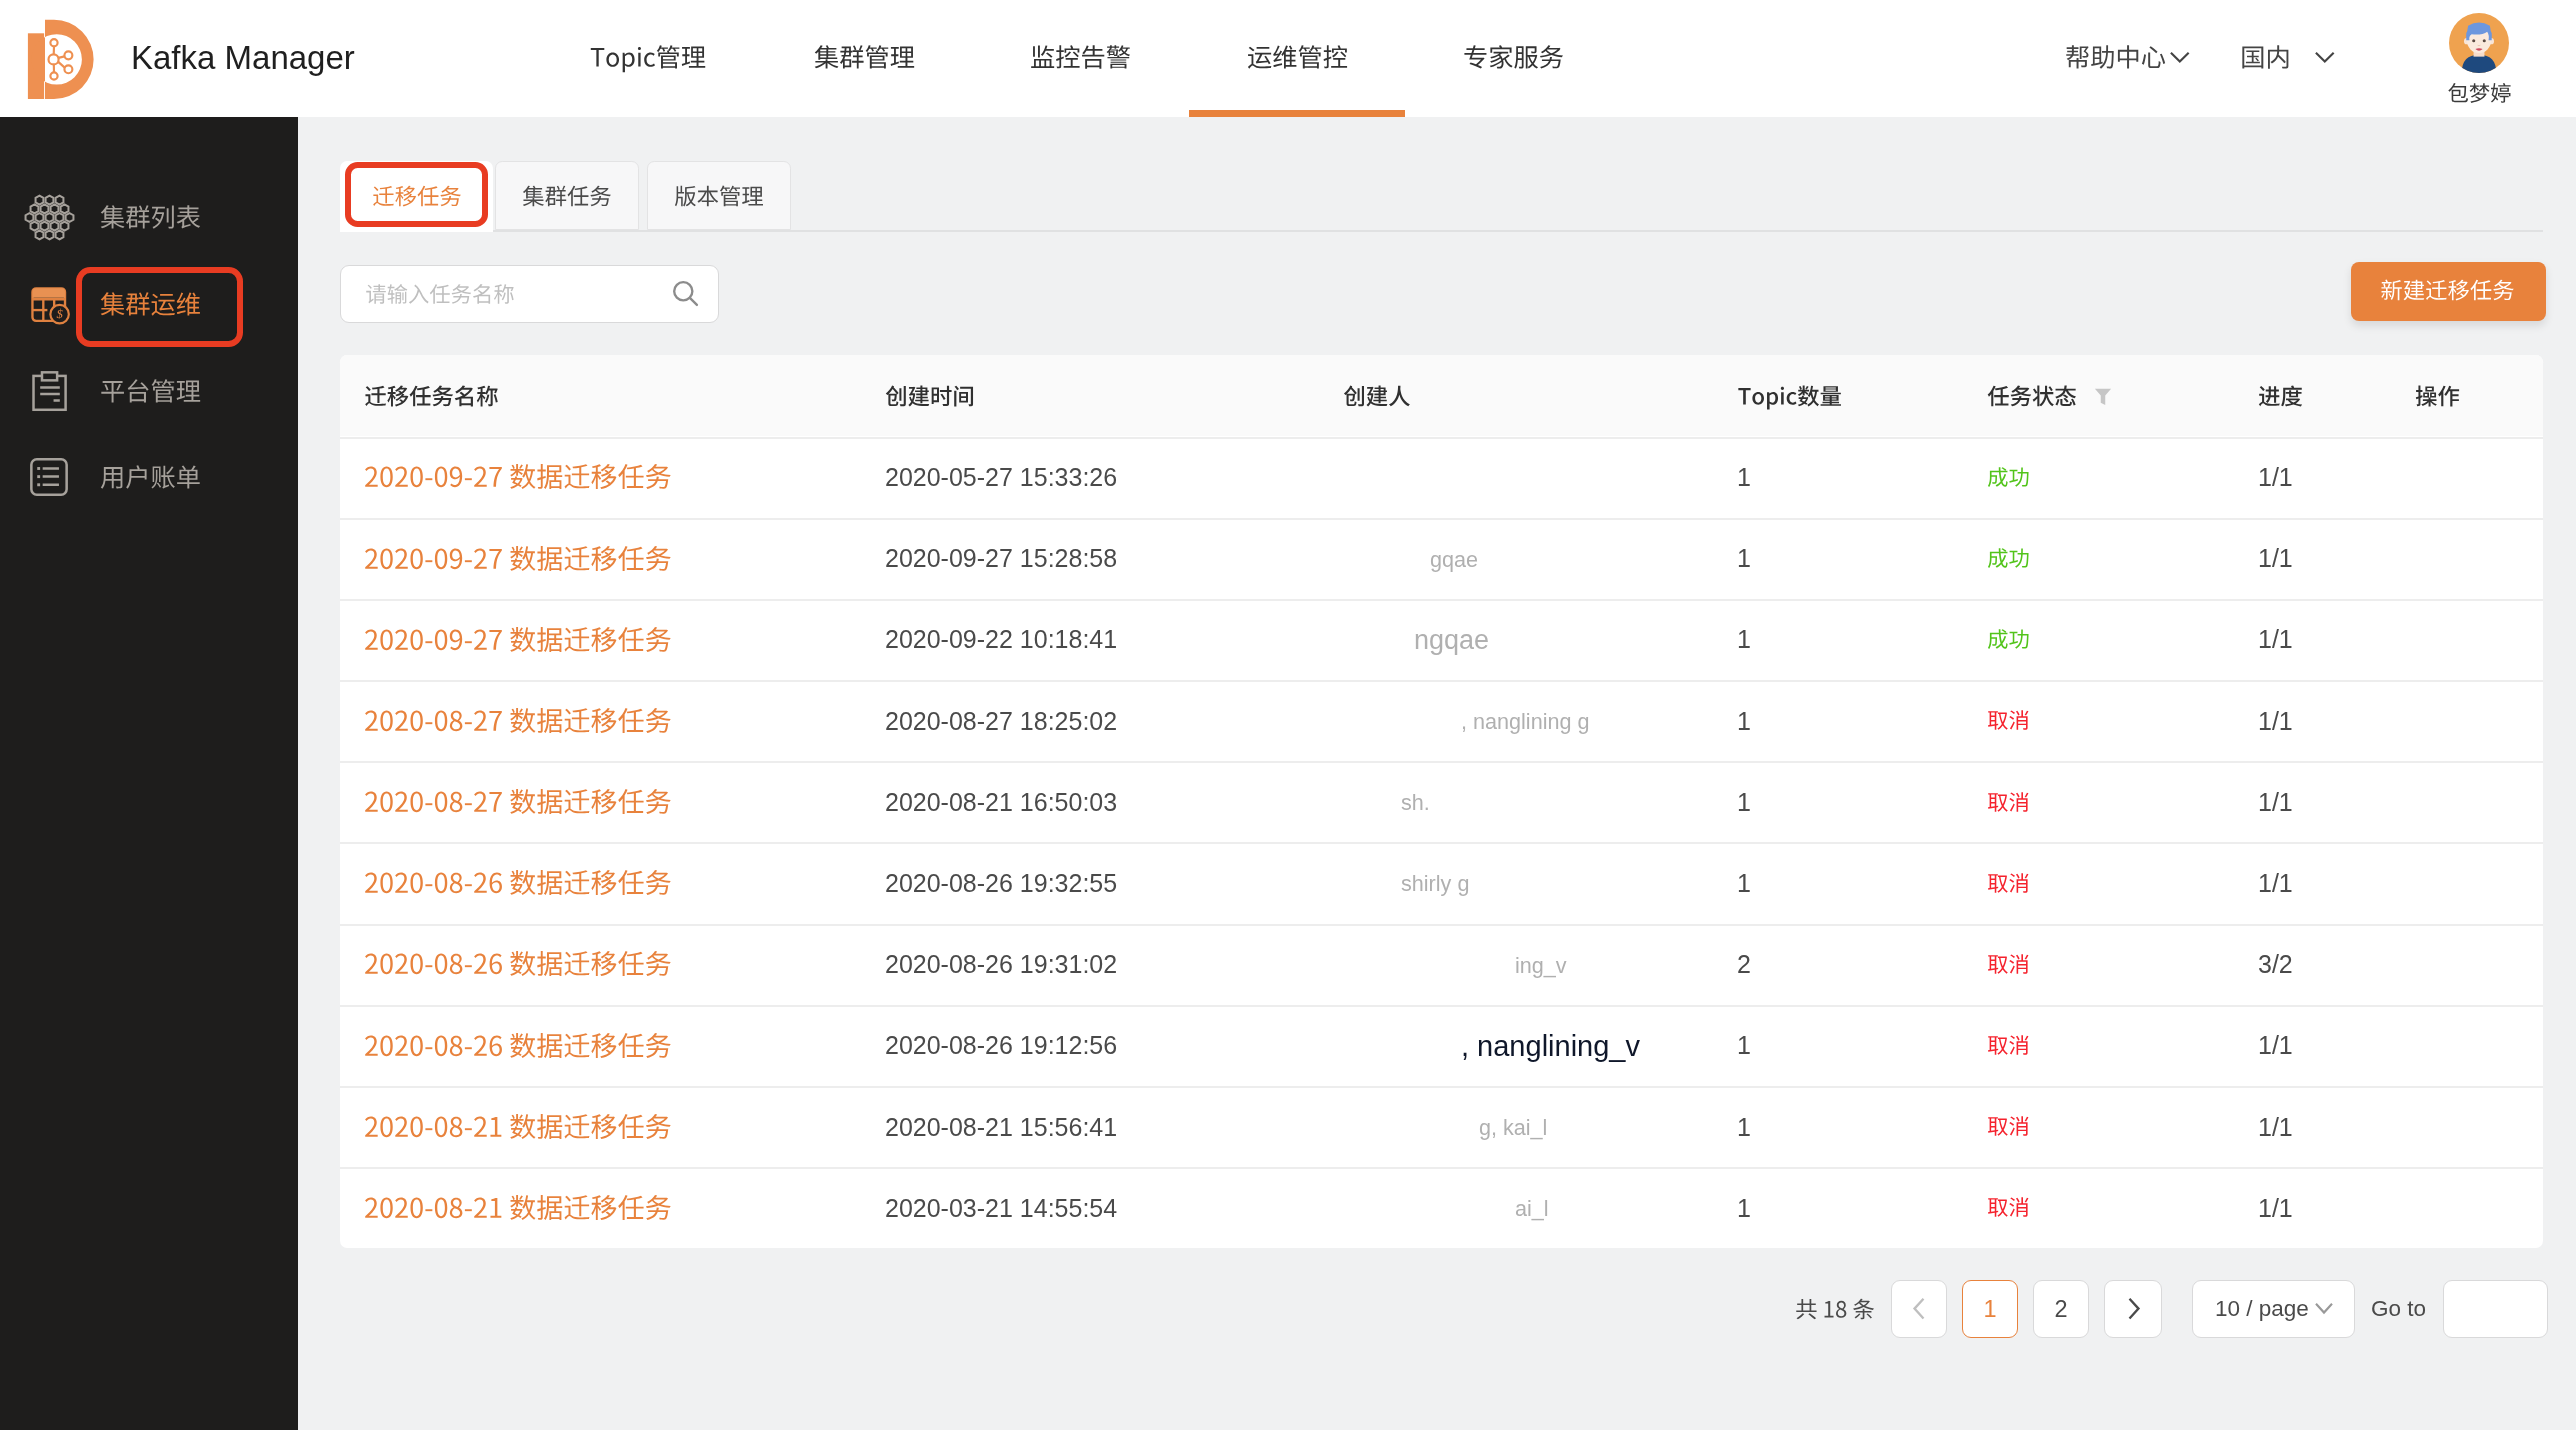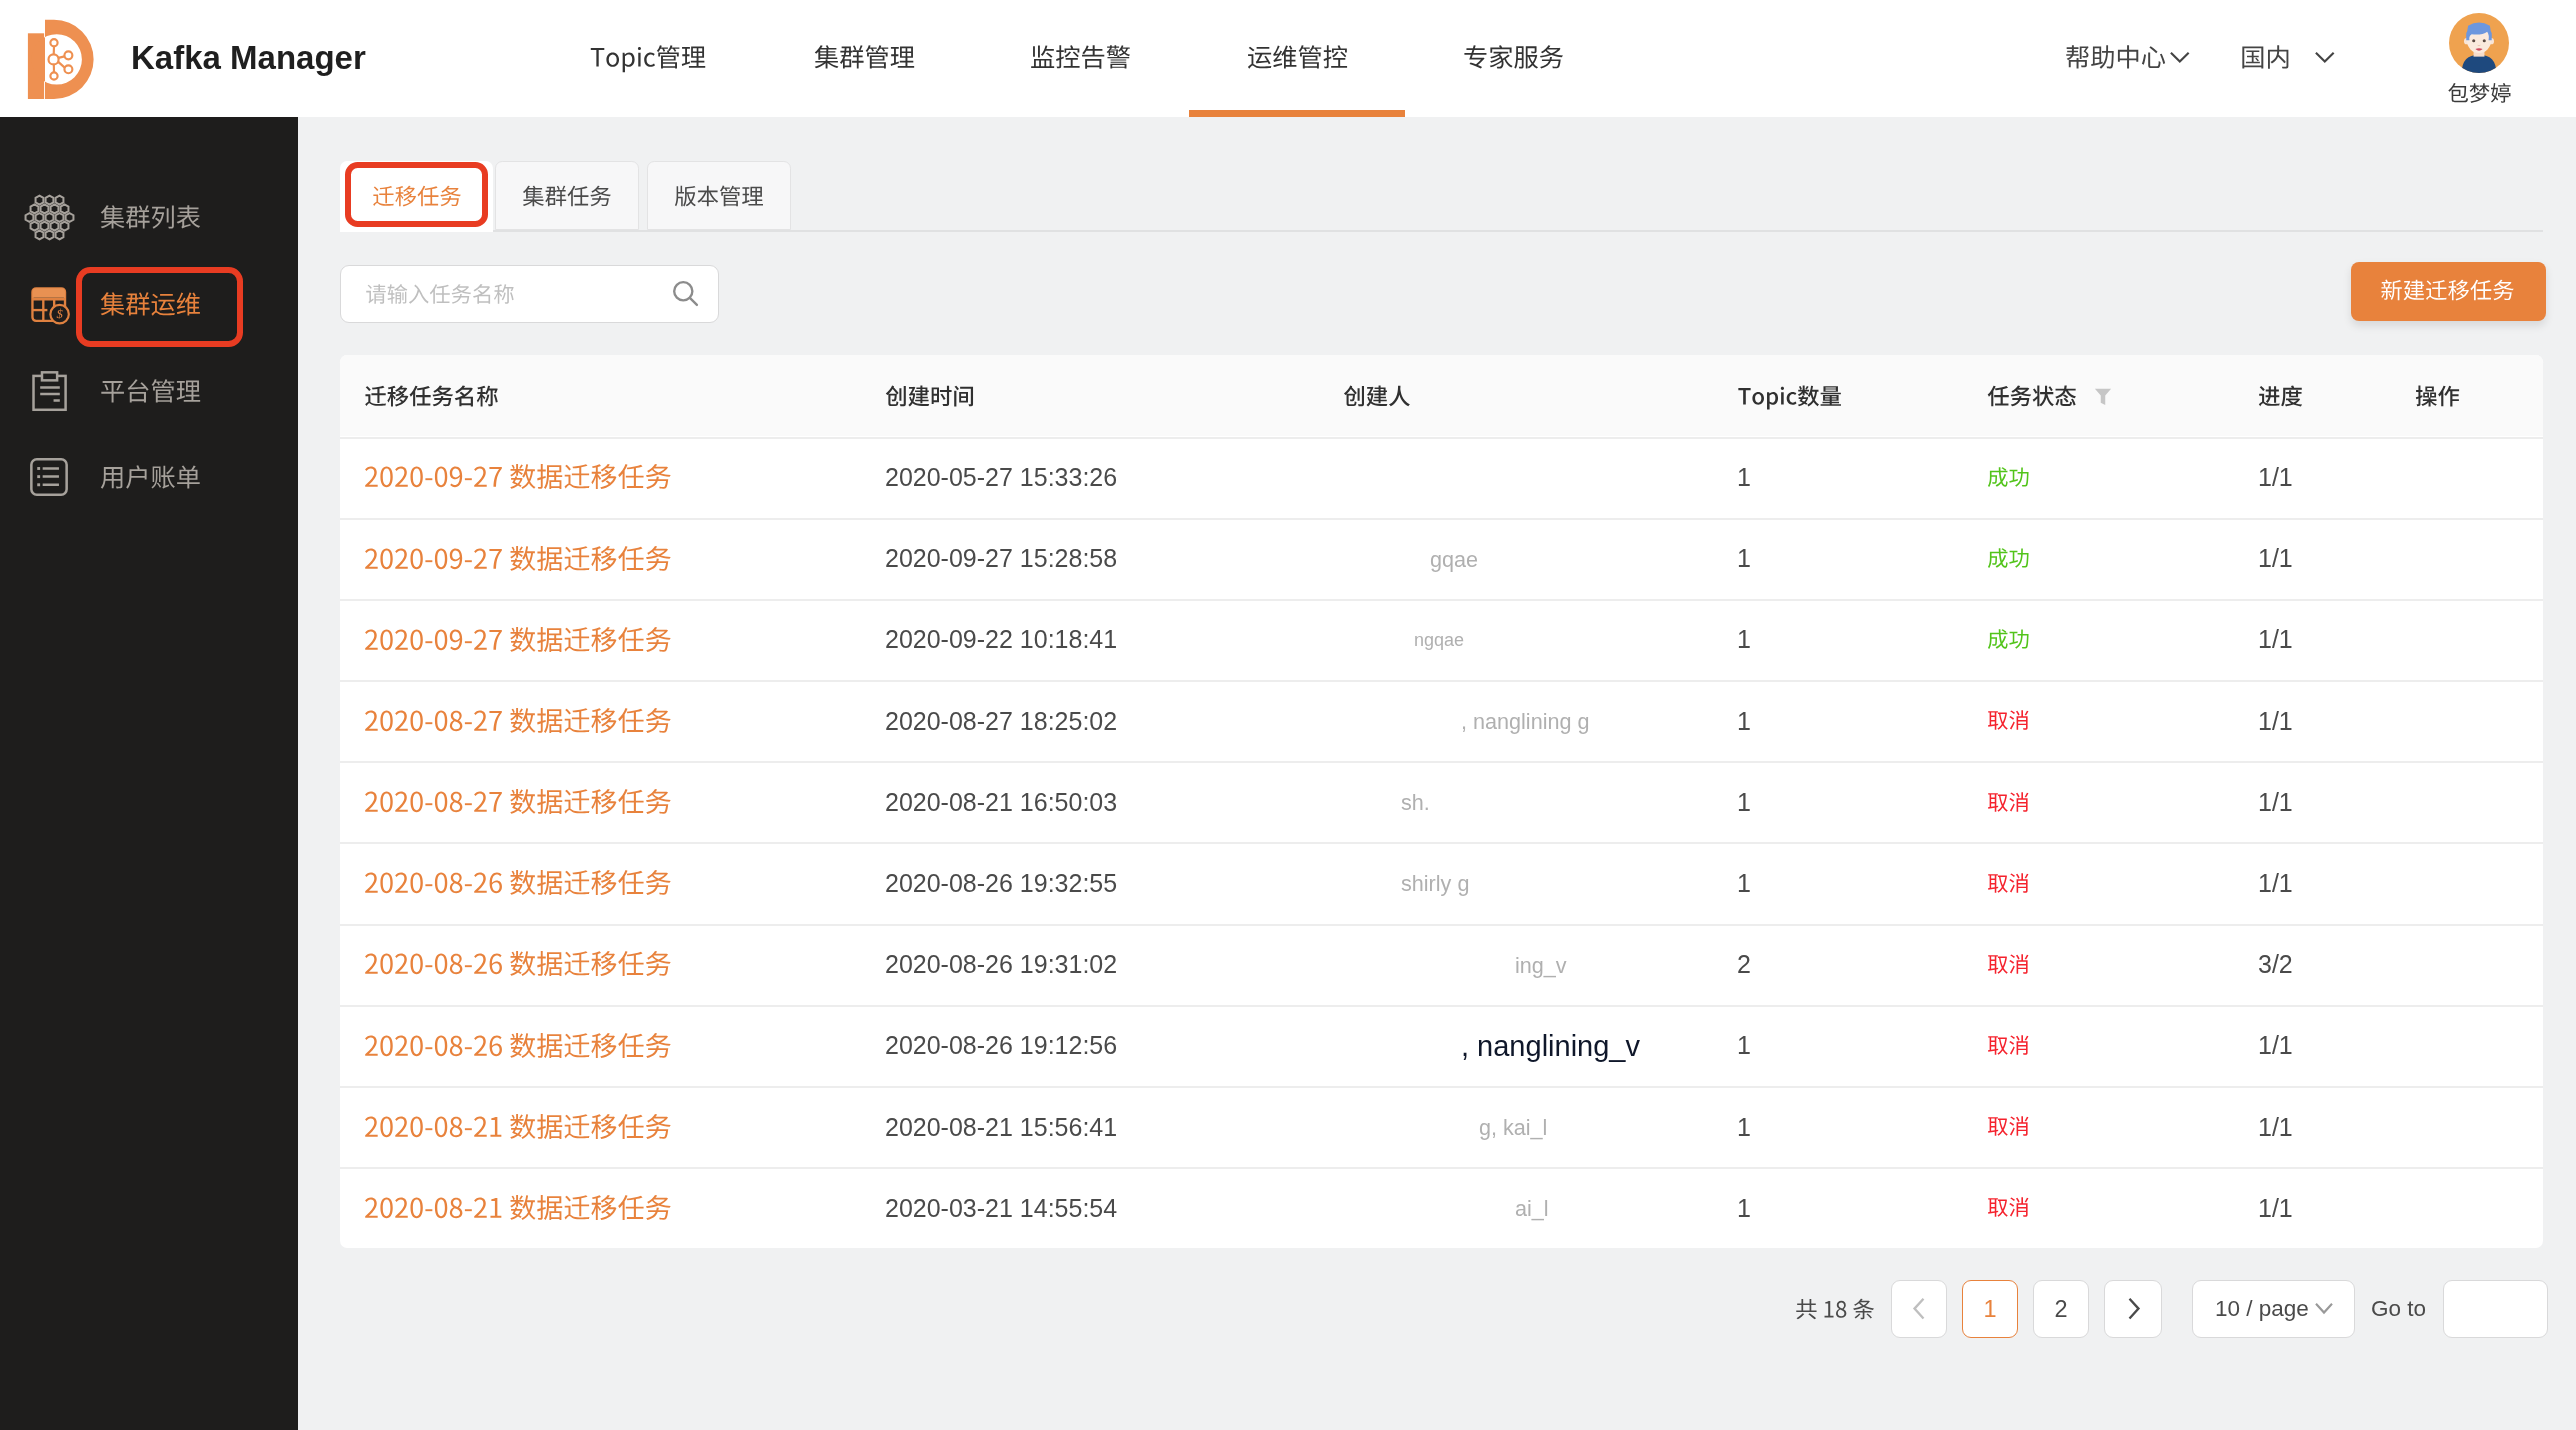--- a/index.html
+++ b/index.html
@@ -12,21 +12,21 @@
 <path fill-rule="evenodd" fill="#EE9051" d="M50 22 L60 22 A44 44 0 0 1 60 110 L50 110 Z M63 38 A28 28 0 1 0 63 94 A28 28 0 1 0 63 38 Z"></path>
 <g fill="none" stroke="#EE9051" stroke-width="2.4">
 <circle cx="59.5" cy="66" r="5.6"></circle>
 <circle cx="60" cy="47.5" r="4.0"></circle>
 <circle cx="60" cy="84.5" r="4.0"></circle>
 <circle cx="76" cy="61.5" r="4.4"></circle>
 <circle cx="76" cy="77" r="4.4"></circle>
 <path d="M60 51.5 L59.7 60.4 M59.8 71.6 L60 80.5 M64.8 64.3 L71.8 62.6 M64.4 68.5 L71.9 75.2"></path>
 </g>
   </svg>
-<div class="lat" style="left:131px;top:34px;font-size:33px;line-height:47px;color:#1f1f1f;font-weight:700">Kafka Manager</div>
+<div class="lat" style="left:131px;top:34px;font-size:33px;line-height:47px;color:#1f1f1f;font-weight:400">Kafka Manager</div>
 <svg class="t" style="left:590px;top:38px;color:#333;" width="116" height="38" viewBox="0 0 129 42">
     <g transform="translate(0 31.6) scale(0.0280 -0.0280)">
       <use href="#r54" x="0"></use>
       <use href="#r6f" x="599"></use>
       <use href="#r70" x="1205"></use>
       <use href="#r69" x="1825"></use>
       <use href="#r63" x="2100"></use>
       <use href="#r7ba1" x="2610"></use>
       <use href="#r7406" x="3610"></use>
     </g>
@@ -388,21 +388,21 @@
       <use href="#r37" x="4579"></use>
       <use href="#r6570" x="5358"></use>
       <use href="#r636e" x="6358"></use>
       <use href="#r8fc1" x="7358"></use>
       <use href="#r79fb" x="8358"></use>
       <use href="#r4efb" x="9358"></use>
       <use href="#r52a1" x="10358"></use>
     </g>
   </svg>
 <div class="lat" style="left:885px;top:621px">2020-09-22 10:18:41</div>
-<div class="lat" style="left:1414px;top:627px;color:#b0b0b0;font-size:18px;line-height:27px">ngqae</div>
+<div class="lat" style="left:1414px;top:627px;color:#b0b0b0;font-size:27px;line-height:27px">ngqae</div>
 <div class="lat" style="left:1737px;top:621px">1</div>
 <svg class="t" style="left:1987px;top:623px;color:#52C41A;" width="43" height="32" viewBox="0 0 48 36">
     <g transform="translate(0 27.1) scale(0.0240 -0.0240)">
       <use href="#r6210" x="0"></use>
       <use href="#r529f" x="1000"></use>
     </g>
   </svg>
 <div class="lat" style="left:2258px;top:621px">1/1</div>
 <div class="abs" style="left:340px;top:680px;width:2203px;height:1.8px;background:#EDEDED"></div>
 <svg class="t" style="left:364px;top:700px;color:#E8823C;" width="308" height="41" viewBox="0 0 341 45">

